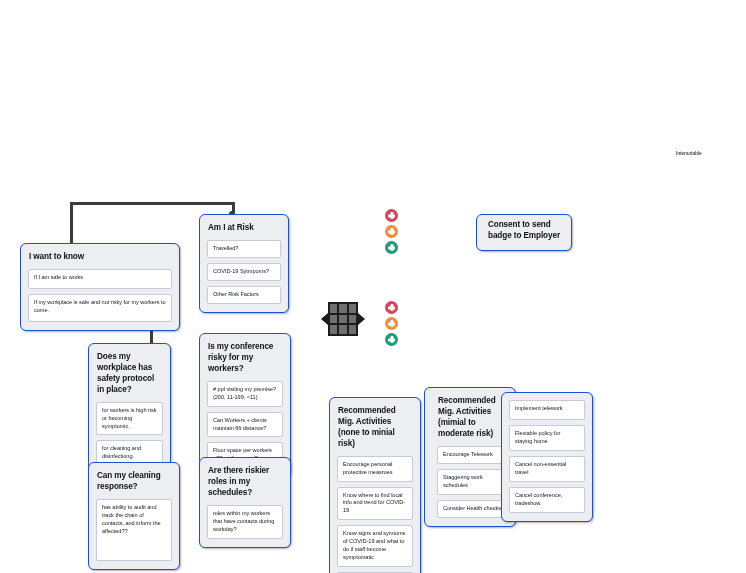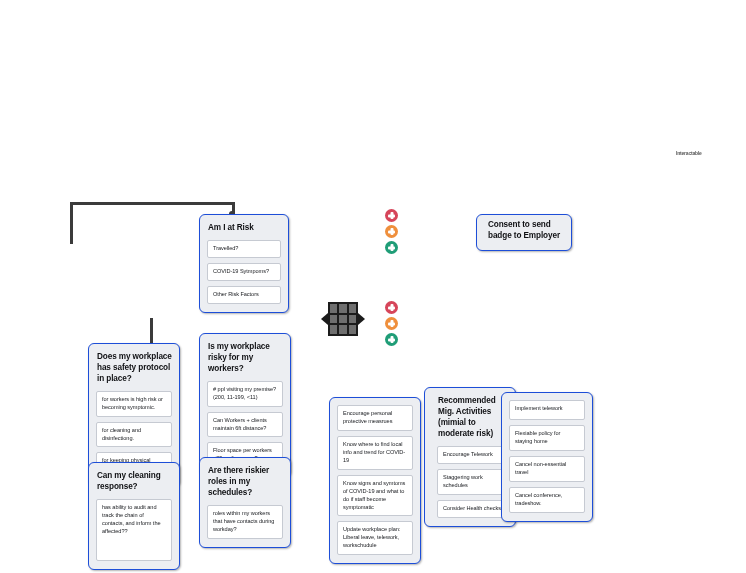--- a/index.html
+++ b/index.html
@@ -166,42 +166,47 @@
   <div class="topbar"></div>
   <div class="topbar-label">Interactable</div>
 
   <div class="conn conn-v" style="left:70px; top:202px; height:42px;"></div>
   <div class="conn conn-h" style="left:70px; top:202px; width:165px;"></div>
   <div class="conn conn-v" style="left:232px; top:202px; height:14px;"></div>
   <div class="conn-dot" style="left:229px; top:211px;"></div>
 
   <div class="conn conn-v" style="left:150px; top:318px; height:26px;"></div>
 
+  <div class="card" style="left:20px; top:243px; width:160px;">
+    <div class="card-title">I want to know</div>
+    <div class="item" style="min-height:20px;">If I am safe to works</div>
+    <div class="item" style="min-height:28px;">If my workplace is safe and not risky for my workers to come.</div>
+  </div>
 
   <div class="card" style="left:199px; top:214px; width:90px;">
     <div class="card-title">Am I at Risk</div>
     <div class="item" style="min-height:17px;">Travelled?</div>
     <div class="item" style="min-height:17px;">COVID-19 Sytmpoms?</div>
     <div class="item" style="min-height:17px;">Other Risk Factors</div>
   </div>
 
-  <div class="card" style="left:88px; top:343px; width:92px;">
+  <div class="card" style="left:88px; top:343px; width:83px;">
     <div class="card-title">Does my workplace has safety protocol in place?</div>
     <div class="item">for workers  is high risk or becoming symptomic.</div>
     <div class="item">for cleaning and disinfectiong.</div>
     <div class="item">for keeping physical distance.</div>
   </div>
 
   <div class="card" style="left:88px; top:462px; width:92px;">
     <div class="card-title">Can my cleaning response?</div>
     <div class="item" style="min-height:62px;"> has ability to audit and track the chain of contacts, and inform the affected??</div>
   </div>
 
   <div class="card" style="left:199px; top:333px; width:92px;">
-    <div class="card-title">Is my workplace risky for my workers?</div>
+    <div class="card-title">Is my conference risky for my workers?</div>
     <div class="item"># ppl visiting my premise? (200, 11-199, &lt;11)</div>
     <div class="item">Can Workers + clients maintain 6ft distance?</div>
     <div class="item">Floor space per workers &lt;25 sq ft or more?</div>
   </div>
 
   <div class="card" style="left:199px; top:457px; width:92px;">
     <div class="card-title">Are there riskier roles in my schedules?</div>
     <div class="item" style="min-height:26px;">roles within my workers that have contacts during workday?</div>
   </div>
 
@@ -231,20 +236,21 @@
     </span>
   </div>
 
   <div class="badge-stack" style="left:385px; top:301px;">
     <span class="badge red"></span>
     <span class="badge orange"></span>
     <span class="badge green"></span>
   </div>
 
   <div class="card" style="left:329px; top:397px; width:92px;">
+    <div class="card-title">Recommended Mig. Activities (none to minial risk)</div>
     <div class="item">Encourage personal protective measrues</div>
     <div class="item">Know where to find local info and trend for COVID-19</div>
     <div class="item">Know signs and symtoms of COVID-19 and what to do if staff become symptomatic</div>
     <div class="item">Update workplace plan: Liberal leave, telework, workschudule</div>
   </div>
 
   <div class="card" style="left:424px; top:387px; width:92px;padding-left:12px;">
     <div class="card-title">Recommended Mig. Activities  (mimial to moderate risk)</div>
     <div class="item" style="min-height:18px;">Encourage Telework</div>
     <div class="item" style="min-height:18px;">Staggering work schedules</div>

